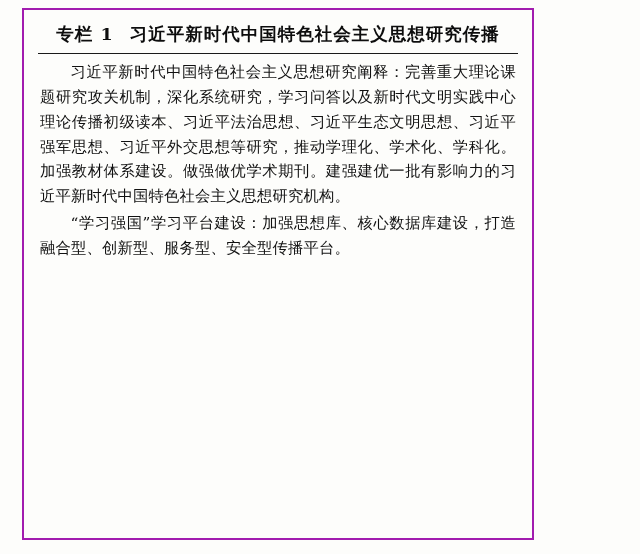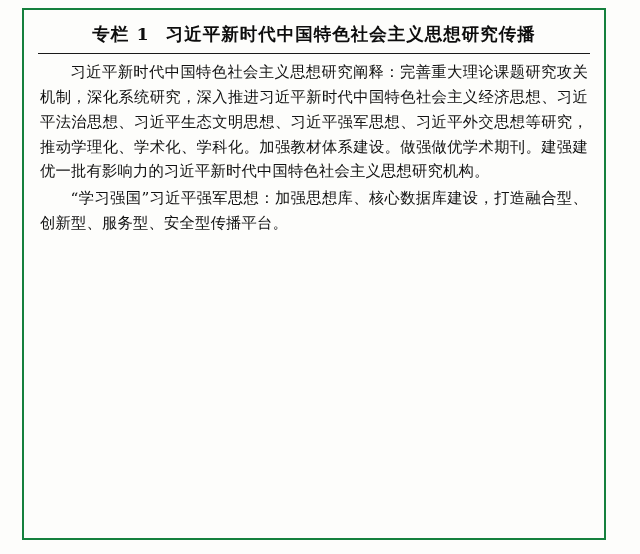--- a/index.html
+++ b/index.html
@@ -16,23 +16,23 @@
   .page {
     position: relative;
     width: 640px;
     height: 554px;
     background: #fdfdfb;
   }
   .box {
     position: absolute;
     left: 22px;
     top: 8px;
-    width: 584px;
+    width: 512px;
     height: 532px;
-    border: 2px solid #15803d;
+    border: 2px solid #a21caf;
     box-sizing: border-box;
     background: #fdfdfb;
     padding: 6px 14px 6px 14px;
   }
   .box-title {
     text-align: center;
     font-weight: bold;
     font-size: 17.5px;
     letter-spacing: 1px;
     line-height: 1.5;
@@ -65,17 +65,17 @@
 </head>
 <body>
 
 <div class="page">
   <div class="box">
     <div class="box-title">
       <span class="label">专栏 1</span><span>习近平新时代中国特色社会主义思想研究传播</span>
     </div>
     <hr class="rule">
     <div class="body-text">
-      <p>习近平新时代中国特色社会主义思想研究阐释：完善重大理论课题研究攻关机制，深化系统研究，深入推进习近平新时代中国特色社会主义经济思想、习近平法治思想、习近平生态文明思想、习近平强军思想、习近平外交思想等研究，推动学理化、学术化、学科化。加强教材体系建设。做强做优学术期刊。建强建优一批有影响力的习近平新时代中国特色社会主义思想研究机构。</p>
-      <p>“学习强国”习近平强军思想：加强思想库、核心数据库建设，打造融合型、创新型、服务型、安全型传播平台。</p>
+      <p>习近平新时代中国特色社会主义思想研究阐释：完善重大理论课题研究攻关机制，深化系统研究，学习问答以及新时代文明实践中心理论传播初级读本、习近平法治思想、习近平生态文明思想、习近平强军思想、习近平外交思想等研究，推动学理化、学术化、学科化。加强教材体系建设。做强做优学术期刊。建强建优一批有影响力的习近平新时代中国特色社会主义思想研究机构。</p>
+      <p>“学习强国”学习平台建设：加强思想库、核心数据库建设，打造融合型、创新型、服务型、安全型传播平台。</p>
     </div>
   </div>
 </div>
 
 </body></html>

